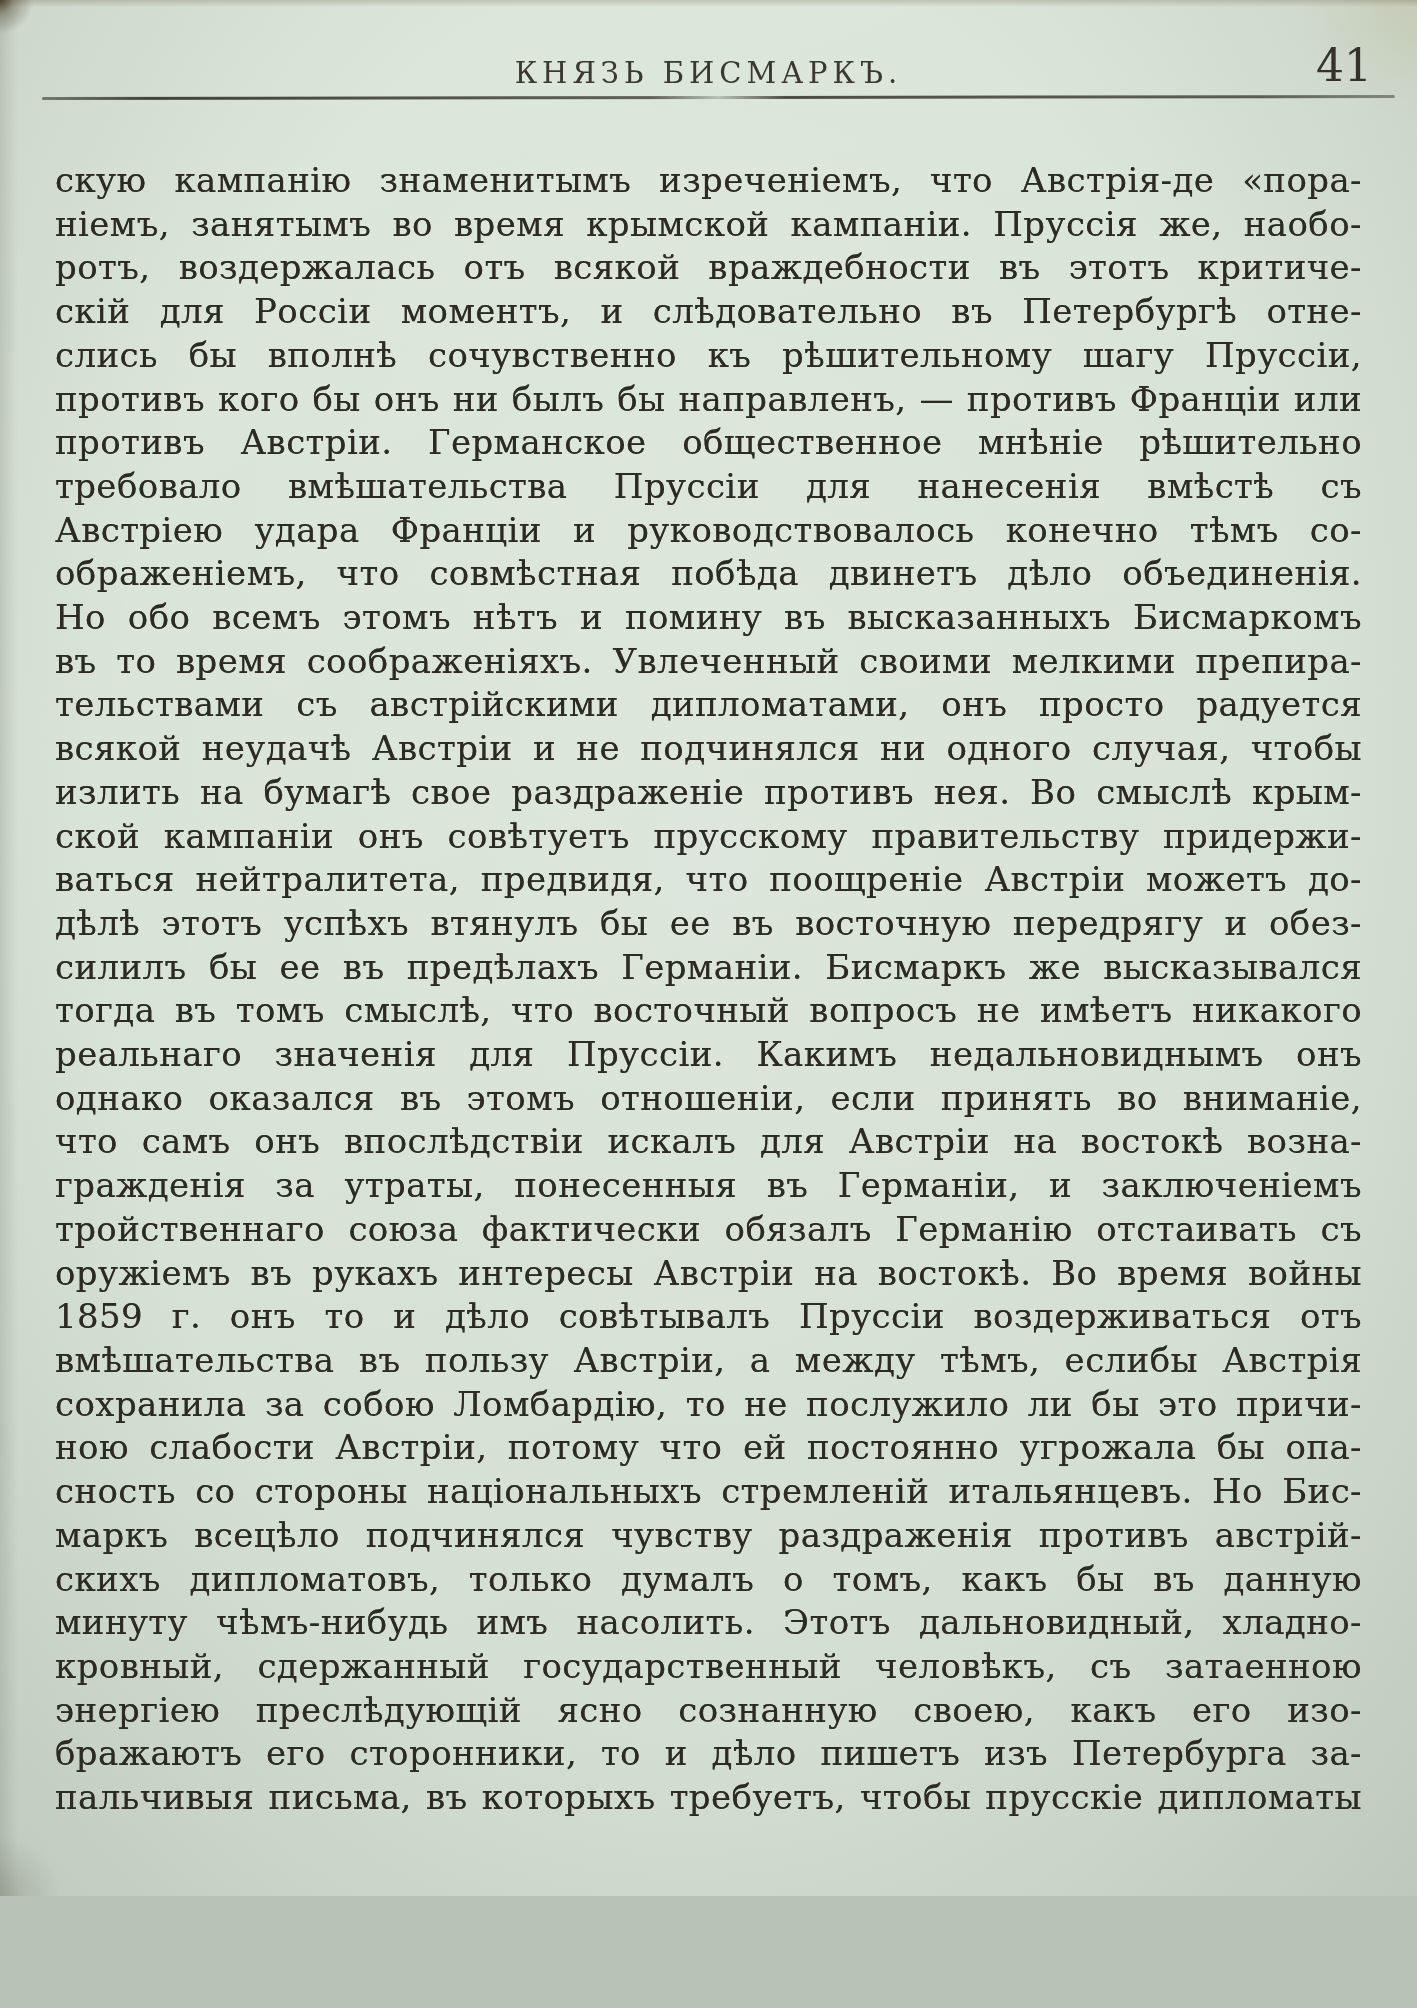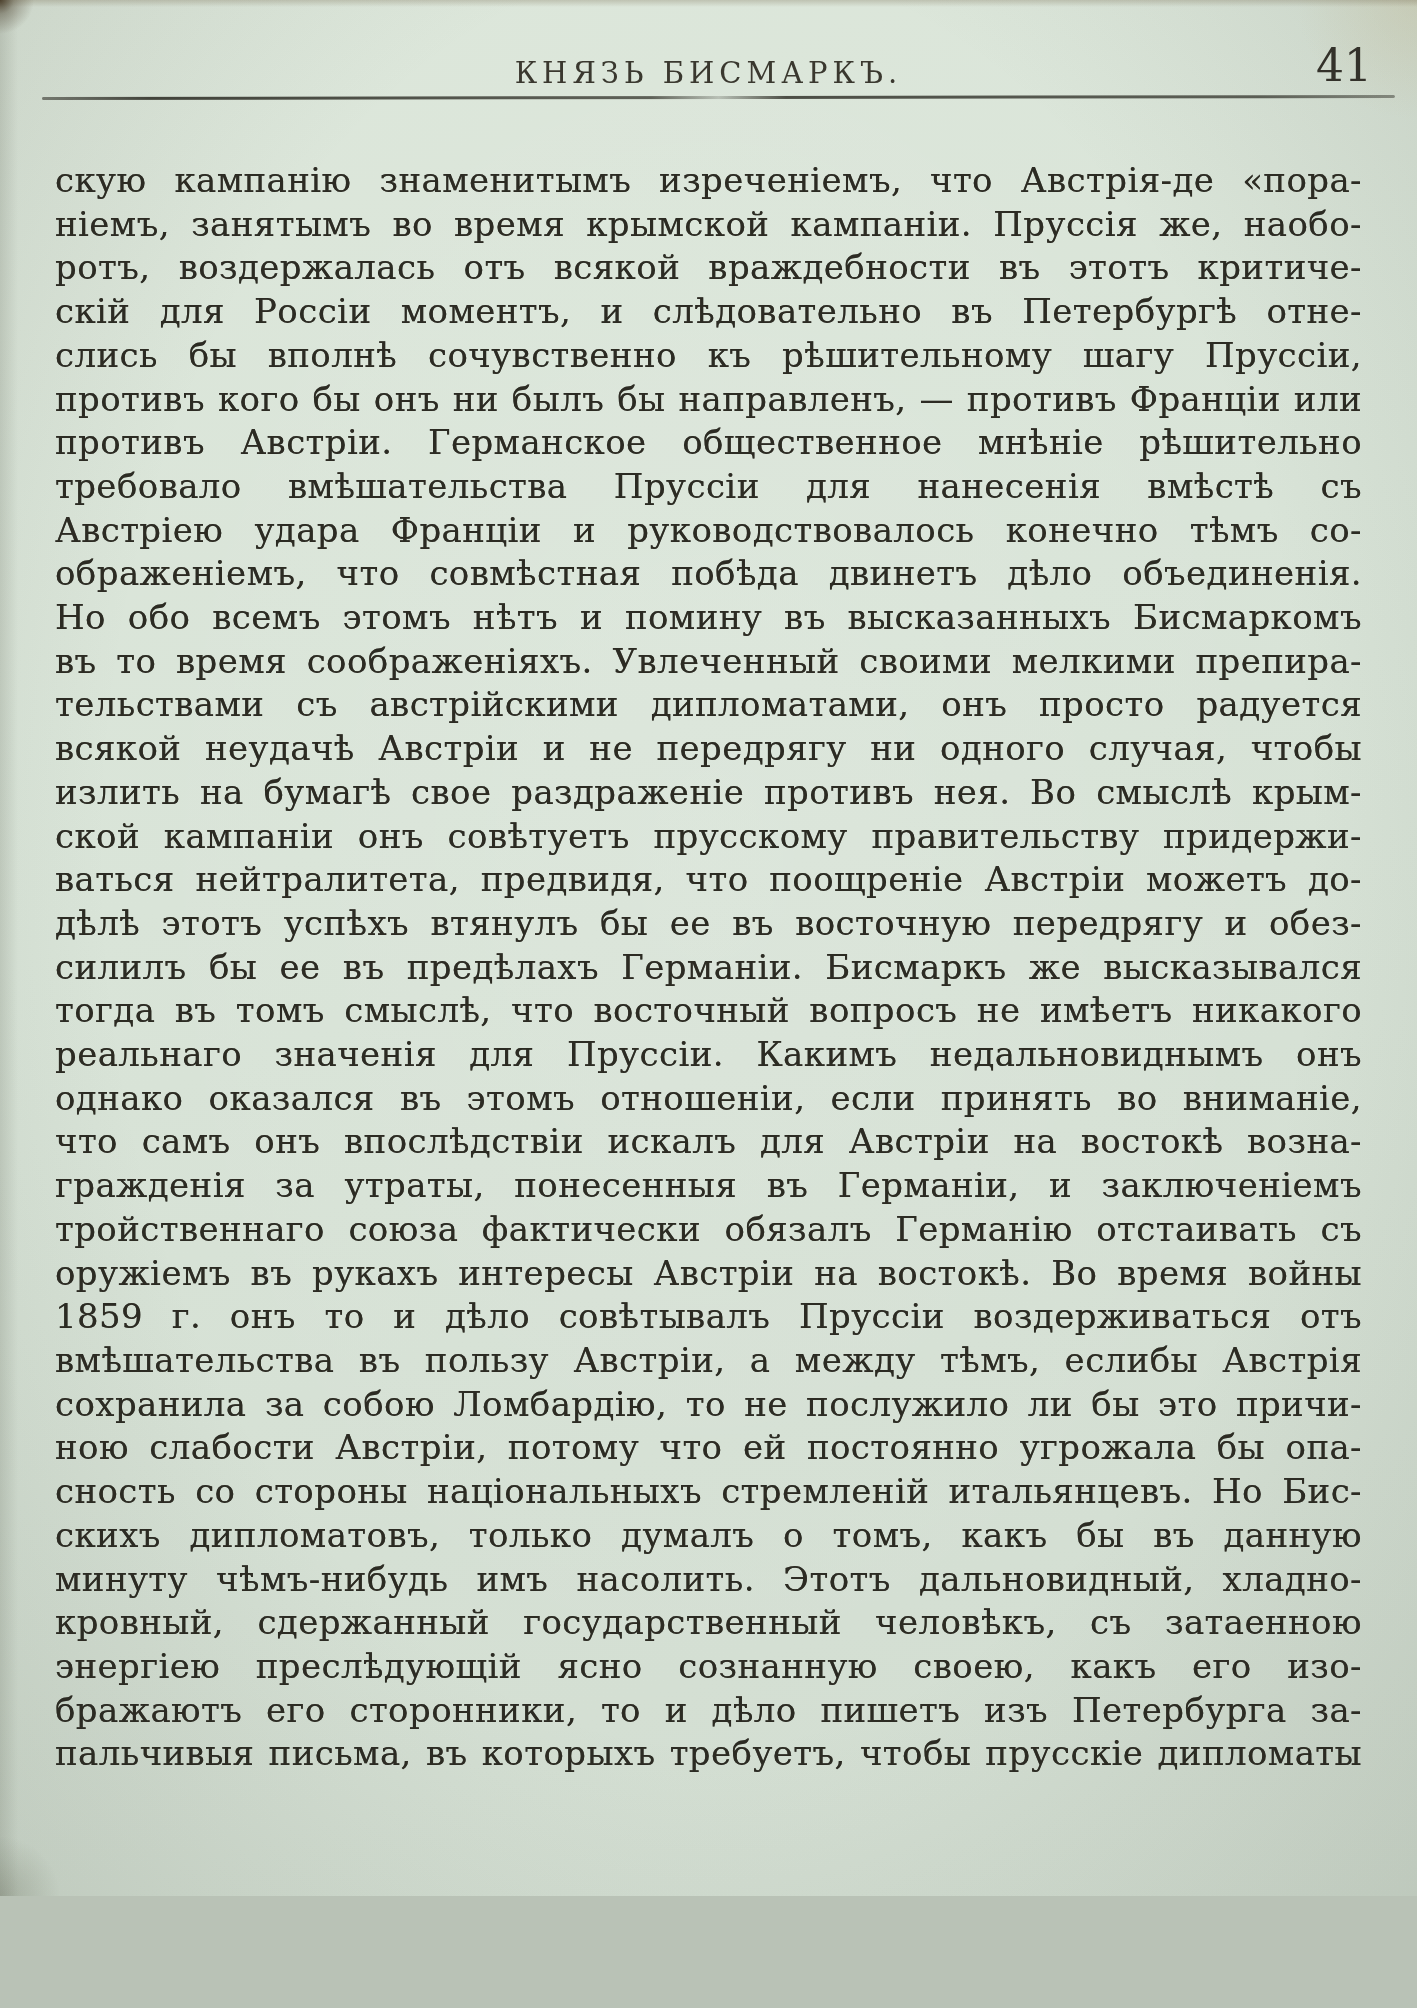--- a/index.html
+++ b/index.html
@@ -114,38 +114,39 @@
       <div class="line">скій для Россіи моментъ, и слѣдовательно въ Петербургѣ отне-</div>
       <div class="line">слись бы вполнѣ сочувственно къ рѣшительному шагу Пруссіи,</div>
       <div class="line">противъ кого бы онъ ни былъ бы направленъ, — противъ Франціи или</div>
       <div class="line">противъ Австріи. Германское общественное мнѣніе рѣшительно</div>
       <div class="line">требовало вмѣшательства Пруссіи для нанесенія вмѣстѣ съ</div>
       <div class="line">Австріею удара Франціи и руководствовалось конечно тѣмъ со-</div>
       <div class="line">ображеніемъ, что совмѣстная побѣда двинетъ дѣло объединенія.</div>
       <div class="line">Но обо всемъ этомъ нѣтъ и помину въ высказанныхъ Бисмаркомъ</div>
       <div class="line">въ то время соображеніяхъ. Увлеченный своими мелкими препира-</div>
       <div class="line">тельствами съ австрійскими дипломатами, онъ просто радуется</div>
-      <div class="line">всякой неудачѣ Австріи и не передрягу ни одного случая, чтобы</div>
+      <div class="line">всякой неудачѣ Австріи и не подчинялся ни одного случая, чтобы</div>
       <div class="line">излить на бумагѣ свое раздраженіе противъ нея. Во смыслѣ крым-</div>
       <div class="line">ской кампаніи онъ совѣтуетъ прусскому правительству придержи-</div>
       <div class="line">ваться нейтралитета, предвидя, что поощреніе Австріи можетъ до-</div>
       <div class="line">дѣлѣ этотъ успѣхъ втянулъ бы ее въ восточную передрягу и обез-</div>
       <div class="line">силилъ бы ее въ предѣлахъ Германіи. Бисмаркъ же высказывался</div>
       <div class="line">тогда въ томъ смыслѣ, что восточный вопросъ не имѣетъ никакого</div>
       <div class="line">реальнаго значенія для Пруссіи. Какимъ недальновиднымъ онъ</div>
       <div class="line">однако оказался въ этомъ отношеніи, если принять во вниманіе,</div>
       <div class="line">что самъ онъ впослѣдствіи искалъ для Австріи на востокѣ возна-</div>
       <div class="line">гражденія за утраты, понесенныя въ Германіи, и заключеніемъ</div>
       <div class="line">тройственнаго союза фактически обязалъ Германію отстаивать съ</div>
       <div class="line">оружіемъ въ рукахъ интересы Австріи на востокѣ. Во время войны</div>
       <div class="line">1859 г. онъ то и дѣло совѣтывалъ Пруссіи воздерживаться отъ</div>
       <div class="line">вмѣшательства въ пользу Австріи, а между тѣмъ, еслибы Австрія</div>
       <div class="line">сохранила за собою Ломбардію, то не послужило ли бы это причи-</div>
       <div class="line">ною слабости Австріи, потому что ей постоянно угрожала бы опа-</div>
       <div class="line">сность со стороны національныхъ стремленій итальянцевъ. Но Бис-</div>
+      <div class="line">маркъ всецѣло подчинялся чувству раздраженія противъ австрій-</div>
       <div class="line">скихъ дипломатовъ, только думалъ о томъ, какъ бы въ данную</div>
       <div class="line">минуту чѣмъ-нибудь имъ насолить. Этотъ дальновидный, хладно-</div>
       <div class="line">кровный, сдержанный государственный человѣкъ, съ затаенною</div>
       <div class="line">энергіею преслѣдующій ясно сознанную своею, какъ его изо-</div>
       <div class="line">бражаютъ его сторонники, то и дѣло пишетъ изъ Петербурга за-</div>
       <div class="line">пальчивыя письма, въ которыхъ требуетъ, чтобы прусскіе дипломаты</div>
     </div>
 
 </div>
 

